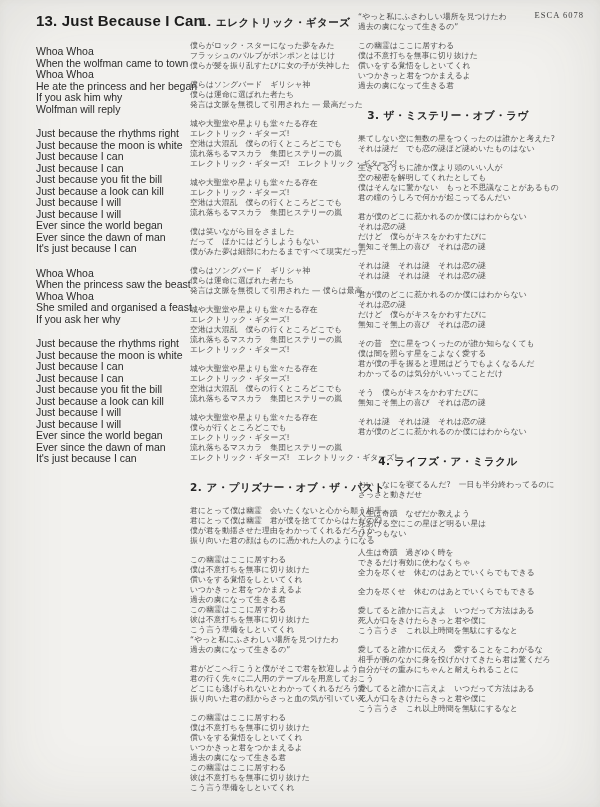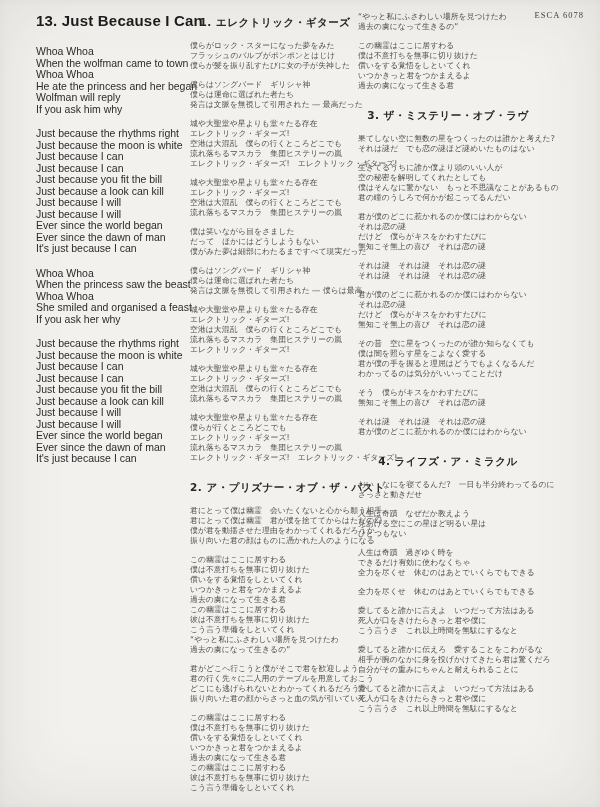--- a/index.html
+++ b/index.html
@@ -48,22 +48,22 @@
   <div class="catalog">ESCA 6078</div>
 
   <div class="col col-en">
     <h1 class="en-title">13. Just Because I Can</h1>
     <div>
         <div class="stanza">
           <div class="line">Whoa Whoa</div>
           <div class="line">When the wolfman came to town</div>
           <div class="line">Whoa Whoa</div>
           <div class="line">He ate the princess and her began</div>
+          <div class="line">If you ask him why</div>
           <div class="line">Wolfman will reply</div>
-          <div class="line">If you ask him why</div>
         </div>
         <div class="stanza">
           <div class="line">Just because the rhythms right</div>
           <div class="line">Just because the moon is white</div>
           <div class="line">Just because I can</div>
           <div class="line">Just because I can</div>
           <div class="line">Just because you fit the bill</div>
           <div class="line">Just because a look can kill</div>
           <div class="line">Just because I will</div>
           <div class="line">Just because I will</div>

